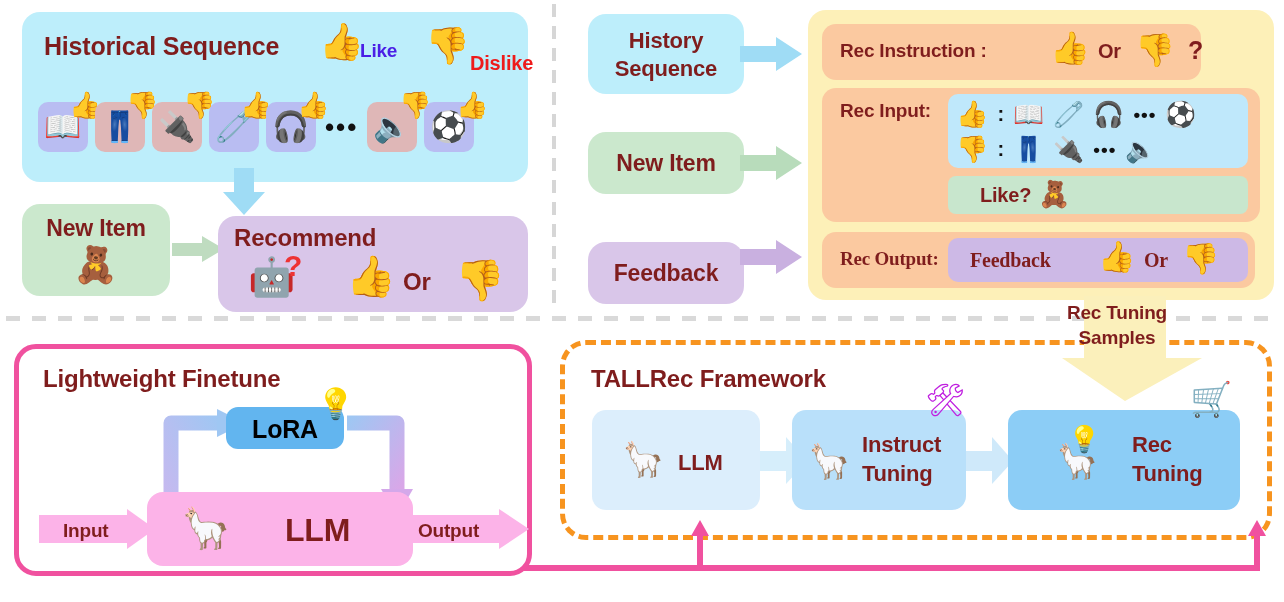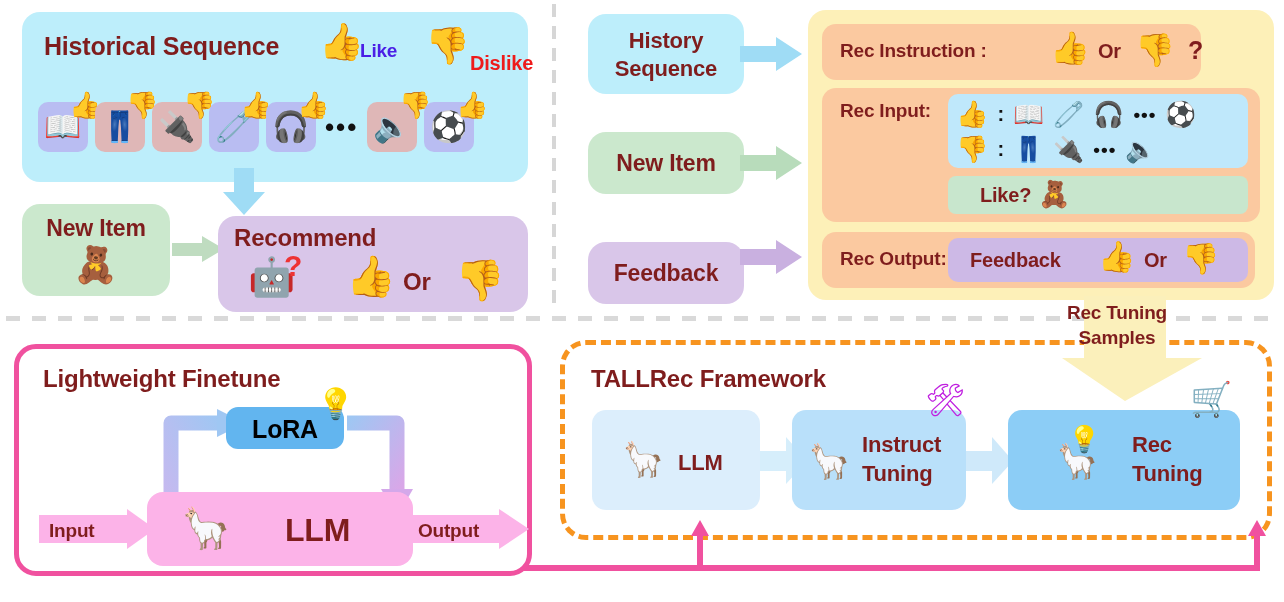--- a/index.html
+++ b/index.html
@@ -214,21 +214,21 @@
             <span class="emoji" style="font-size: 25px;">🔈</span>
           </div>
       </div>
 
       <div class="abs panel lgreen" style="left:126px; top:88px; width:300px; height:38px; border-radius:8px;">
         <div class="abs title-text" style="left:20px; top:8px; font-size:20px;margin-left:12px;">Like?</div>
         <div class="abs emoji" style="left:90px; top:5px; font-size:26px;">🧸</div>
       </div>
     </div>
 
-    <div class="abs panel peach" style="left:14px; top:222px; width:433px; height:56px; border-radius:14px;">
+    <div class="abs panel peach" style="left:14px; top:222px; width:433px; height:56px; border-radius:14px;font-family:Liberation Serif, serif;">
       <div class="abs title-text" style="left:18px; top:16px; font-size:19px;">Rec Output:</div>
       <div class="abs panel lpurple" style="left:126px; top:6px; width:300px; height:44px; border-radius:10px;">
         <div class="abs title-text" style="left:22px; top:11px; font-size:20px;">Feedback</div>
         <div class="abs emoji thumb-up" style="left:150px; top:4px; font-size:30px;">👍</div>
         <div class="abs title-text" style="left:196px; top:11px; font-size:20px;">Or</div>
         <div class="abs emoji thumb-down" style="left:234px; top:6px; font-size:30px;">👎</div>
       </div>
     </div>
   </div>
 
@@ -270,21 +270,21 @@
     <div class="abs llm-box" style="left:128px; top:143px; width:266px; height:74px;">
       <div class="abs emoji" style="left:34px; top:16px; font-size:40px;">🦙</div>
       <div class="abs title-text" style="left:138px; top:20px; font-size:32px;">LLM</div>
     </div>
 
     <div class="abs" style="left:20px; top:160px; width:116px; height:40px;">
       <div class="abs" style="left:0; top:6px; width:92px; height:28px; background:#fcb3e8;"></div>
       <svg class="abs" style="left:88px; top:0;" width="28" height="40" viewBox="0 0 28 40">
         <polygon points="0,0 28,20 0,40" fill="#fcb3e8"></polygon>
       </svg>
-      <div class="abs title-text" style="left:10px; top:11px; font-size:19px;">Input</div>
+      <div class="abs title-text" style="left:24px; top:11px; font-size:19px;">Input</div>
     </div>
 
     <div class="abs" style="left:388px; top:160px; width:122px; height:40px;">
       <div class="abs" style="left:0; top:6px; width:96px; height:28px; background:#fcb3e8;"></div>
       <svg class="abs" style="left:92px; top:0;" width="30" height="40" viewBox="0 0 30 40">
         <polygon points="0,0 30,20 0,40" fill="#fcb3e8"></polygon>
       </svg>
       <div class="abs title-text" style="left:11px; top:11px; font-size:19px;">Output</div>
     </div>
   </div>

